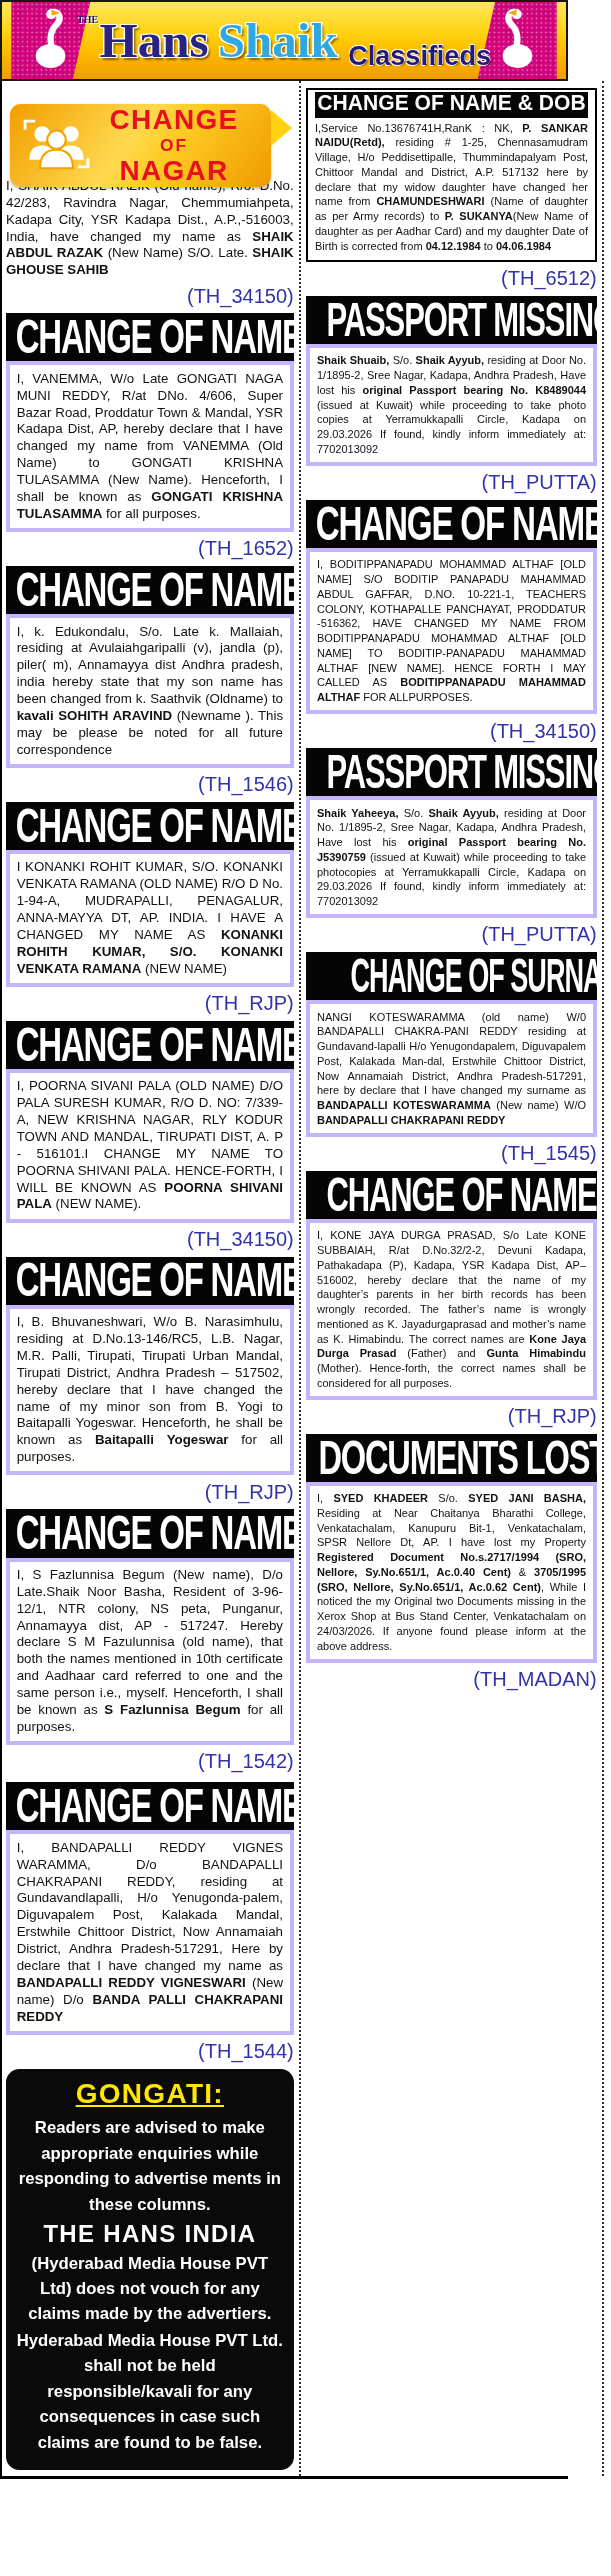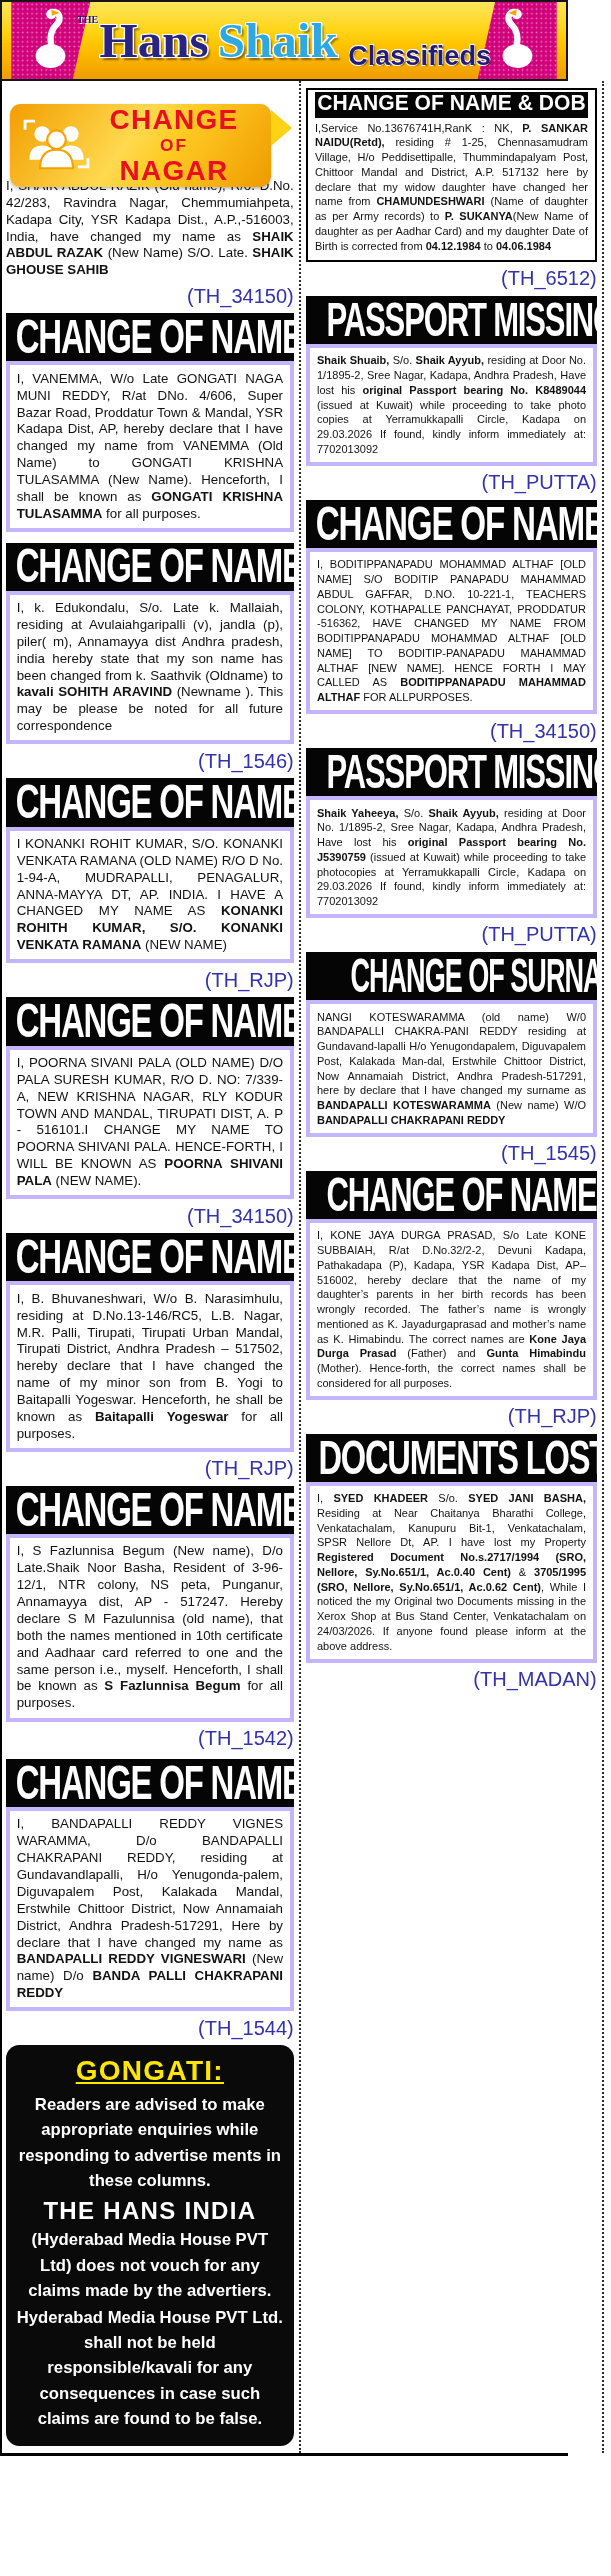--- a/index.html
+++ b/index.html
@@ -123,20 +123,21 @@
             </div>
             <div class="gb-arrow"></div>
           </div>
           <div class="ad-body"><span>I, SHAIK ABDUL RAZIK (Old name), R/o. D.No. 42/283, Ravindra Nagar, Chemmumiahpeta, Kadapa City, YSR Kadapa Dist., A.P.,-516003, India, have changed my name as </span><span class="b">SHAIK ABDUL RAZAK</span><span> (New Name) S/O. Late. </span><span class="b">SHAIK GHOUSE SAHIB</span></div>
         </div>
         <div class="ad-ref" style="margin-top: -5.3px; margin-bottom: 6.7px;">(TH_34150)</div>
         <div class="ad">
           <div class="banner"><span class="bt" style="transform: scale(0.942478, 1.38);">CHANGE OF NAME</span></div>
           <div class="ad-body boxed"><span>I, VANEMMA, W/o Late GONGATI NAGA MUNI REDDY, R/at DNo. 4/606, Super Bazar Road, Proddatur Town &amp; Mandal, YSR Kadapa Dist, AP, hereby declare that I have changed my name from VANEMMA (Old Name) to GONGATI KRISHNA TULASAMMA (New Name). Henceforth, I shall be known as </span><span class="b">GONGATI KRISHNA TULASAMMA</span><span> for all purposes.</span></div>
         </div>
+        <div class="ad-ref" style="margin-top: -5.3px; margin-bottom: 6.7px;">(TH_1652)</div>
         <div class="ad">
           <div class="banner"><span class="bt" style="transform: scale(0.942478, 1.38);">CHANGE OF NAME</span></div>
           <div class="ad-body boxed"><span>I, k. Edukondalu, S/o. Late k. Mallaiah, residing at Avulaiahgaripalli (v), jandla (p), piler( m), Annamayya dist Andhra pradesh, india hereby state that my son name has been changed from k. Saathvik (Oldname) to </span><span class="b">kavali SOHITH ARAVIND</span><span> (Newname ). This may be please be noted for all future correspondence</span></div>
         </div>
         <div class="ad-ref" style="margin-top: -5.3px; margin-bottom: 6.7px;">(TH_1546)</div>
         <div class="ad">
           <div class="banner"><span class="bt" style="transform: scale(0.942478, 1.38);">CHANGE OF NAME</span></div>
           <div class="ad-body boxed"><span>I KONANKI ROHIT KUMAR, S/O. KONANKI VENKATA RAMANA (OLD NAME) R/O D No. 1-94-A, MUDRAPALLI, PENAGALUR, ANNA-MAYYA DT, AP. INDIA. I HAVE A CHANGED MY NAME AS </span><span class="b">KONANKI ROHITH KUMAR, S/O. KONANKI VENKATA RAMANA</span><span> (NEW NAME)</span></div>
         </div>
         <div class="ad-ref" style="margin-top: -5.3px; margin-bottom: 6.7px;">(TH_RJP)</div>

